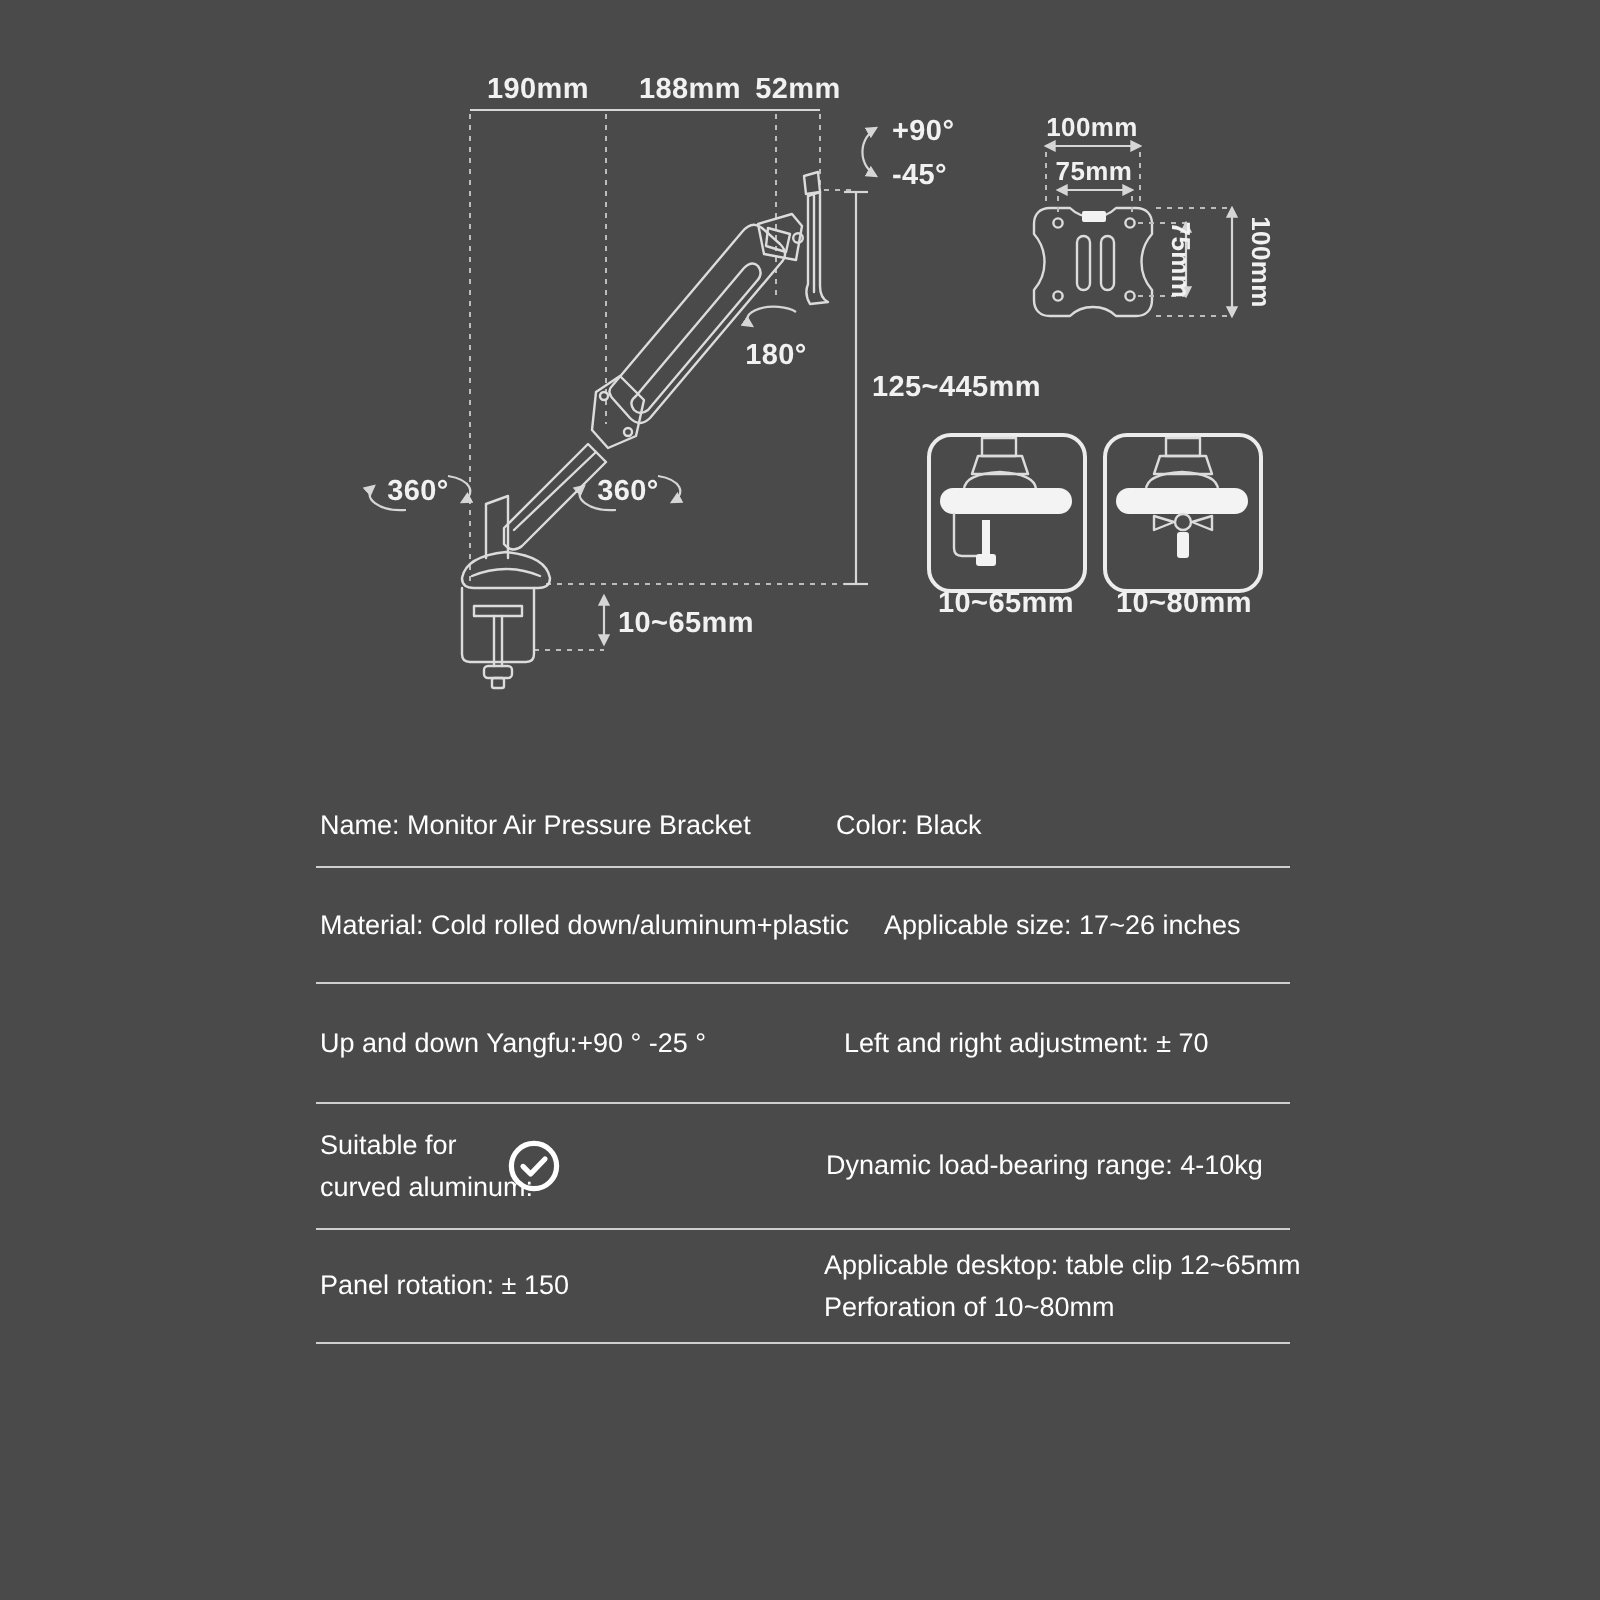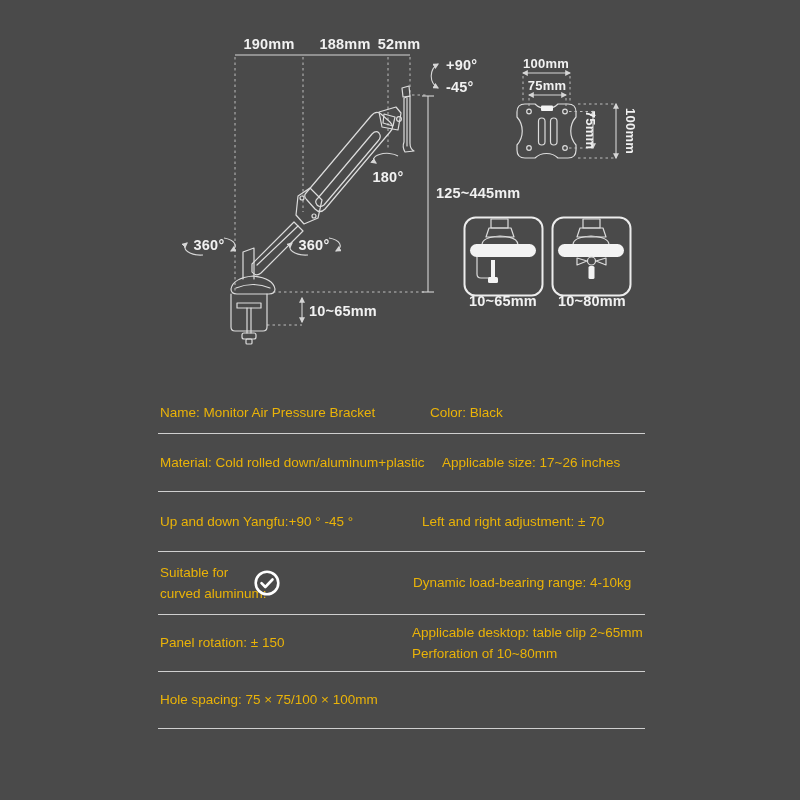--- a/index.html
+++ b/index.html
@@ -13,21 +13,21 @@
   
   svg.diagram{position:absolute;left:0;top:0;}
   .ln{stroke:#dcdcdc;stroke-width:1.2;fill:none;stroke-linejoin:round;stroke-linecap:round;}
   .dim{stroke:#d6d6d6;stroke-width:1.1;fill:none;}
   .dash{stroke:#bdbdbd;stroke-width:1;fill:none;stroke-dasharray:2.5 3;}
   .wfill{fill:#f3f3f3;stroke:none;}
   .obox{stroke:#ececec;stroke-width:2;fill:none;}
   text.dlab{fill:#f1f1f1;font-size:14.5px;font-weight:600;letter-spacing:.2px;}
   text.vlab{fill:#f1f1f1;font-size:13px;font-weight:600;letter-spacing:.2px;}
   
-  .spec-table{position:absolute;left:158px;top:392px;width:487px;color:#eab308;font-size:13.5px;}
+  .spec-table{position:absolute;left:158px;top:392px;width:487px;color:#ffffff;font-size:13.5px;}
   .srow{position:relative;box-sizing:border-box;border-bottom:1.5px solid #cfcfcf;}
   .r1{height:42px}.r2{height:58px}.r3{height:60px}.r4{height:63px}.r5{height:57px}.r6{height:57px}
   .cell{position:absolute;top:50%;transform:translateY(-50%);white-space:nowrap;line-height:20px;}
   .cl{left:2px;}
   .two-line{line-height:21px;}
   .check-wrap{position:absolute;left:95px;top:50%;transform:translateY(-50%);width:28px;height:28px;}
 </style>
 </head>
 <body>
 
@@ -167,48 +167,45 @@
       <circle class="ln" cx="591.5" cy="261" r="4"></circle>
       <rect class="wfill" x="588.5" y="266" width="6" height="13" rx="1.5"></rect>
     </g>
     <text class="dlab" x="503" y="306" text-anchor="middle">10~65mm</text>
     <text class="dlab" x="592" y="306" text-anchor="middle">10~80mm</text>
   </svg>
 
   <div class="spec-table">
     <div class="srow r1">
       <div class="cell cl">Name: Monitor Air Pressure Bracket</div>
-      <div class="cell" style="left:272px">Color: Black</div>
+      <div class="cell" style="left:260px">Color: Black</div>
     </div>
     <div class="srow r2">
       <div class="cell cl">Material: Cold rolled down/aluminum+plastic</div>
       <div class="cell" style="left:284px">Applicable size: 17~26 inches</div>
     </div>
     <div class="srow r3">
-      <div class="cell cl">Up and down Yangfu:+90 ° -45 °</div>
+      <div class="cell cl">Up and down Yangfu:+90 ° -25 °</div>
       <div class="cell" style="left:264px">Left and right adjustment: ± 70</div>
     </div>
     <div class="srow r4">
       <div class="cell cl two-line">
         <span style="display:block">Suitable for</span>
         <span style="display:block">curved aluminum:</span>
       </div>
       <span class="check-wrap">
         <svg width="28" height="28" viewBox="0 0 28 28">
           <circle cx="14" cy="14" r="11.3" fill="none" stroke="#ffffff" stroke-width="2.6"></circle>
           <path d="M8.5,14.2 L12.3,18 L19.5,10.5" fill="none" stroke="#ffffff" stroke-width="2.6" stroke-linecap="round" stroke-linejoin="round"></path>
         </svg>
       </span>
       <div class="cell" style="left:255px">Dynamic load-bearing range: 4-10kg</div>
     </div>
     <div class="srow r5">
       <div class="cell cl">Panel rotation: ± 150</div>
       <div class="cell two-line" style="left:254px">
-        <span style="display:block">Applicable desktop: table clip 2~65mm</span>
+        <span style="display:block">Applicable desktop: table clip 12~65mm</span>
         <span style="display:block">Perforation of 10~80mm</span>
       </div>
     </div>
-    <div class="srow r6">
-      <div class="cell cl">Hole spacing: 75 × 75/100 × 100mm</div>
-    </div>
   </div>
 
 </div>
 
 </body></html>

